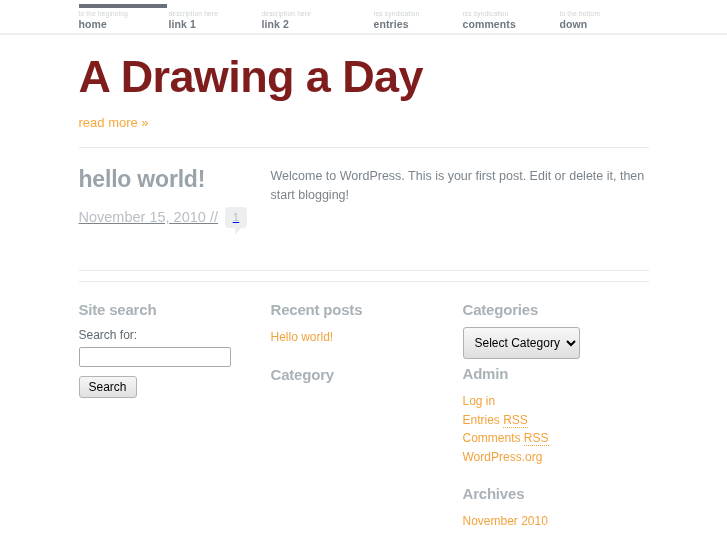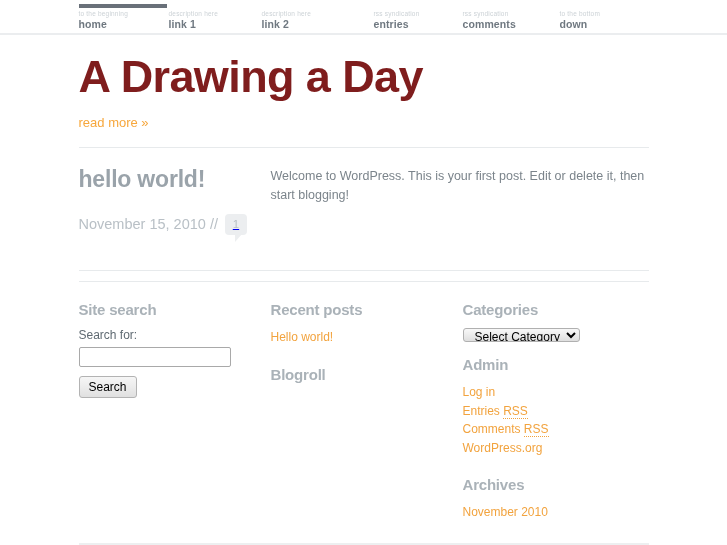--- a/index.html
+++ b/index.html
@@ -134,22 +134,23 @@
     margin: 0;
     font-size: 23px;
     line-height: 28px;
     font-weight: bold;
     color: #9aa3aa;
     letter-spacing: -0.2px;
   }
   .post-date-row {
     margin-top: 14px;
     display: flex;
-    align-items: center;
+    align-items: flex-start;
     height: 34px;
+    text-decoration: underline;
   }
   .post-date {
     font-size: 14.5px;
     line-height: 20px;
     color: #b9c0c6;
     white-space: nowrap;
   }
   .comment-bubble {
     position: relative;
     margin-left: 7px;
@@ -260,30 +261,30 @@
     color: #000;
     background: linear-gradient(to bottom, #f6f6f6 0%, #ededed 45%, #e0e0e0 100%);
     border: 1px solid #b3b3b3;
     border-radius: 3px;
     cursor: pointer;
   }
 
   
   .cat-select {
     box-sizing: border-box;
-    height: 14px;
+    height: 32px;
     min-width: 113px;
     font-family: "Liberation Sans", sans-serif;
     font-size: 12px;
     color: #000;
     background: linear-gradient(to bottom, #f8f8f8 0%, #ededed 45%, #dedede 100%);
     border: 1px solid #b0b0b0;
     border-radius: 3px;
     padding: 0 2px 0 7px;
-    margin-bottom: 12px;
+    margin-bottom: 4px;
   }
 
   
   .footer-rule {
     margin-top: 22px;
     height: 2px;
     background: #edeff0;
   }
 </style>
 </head>
@@ -378,21 +379,21 @@
         <div>
           <h3 class="widget-title">Recent posts</h3>
           <ul class="wlist">
             <li>
               <a href="#">Hello world!</a>
             </li>
           </ul>
         </div>
 
         <div>
-          <h3 class="widget-title spaced">Blogroll</h3>
+          <h3 class="widget-title spaced">Category</h3>
         </div>
       </div>
 
       <div class="wcol">
         <div>
           <h3 class="widget-title">Categories</h3>
           <select class="cat-select">
             <option>Select Category</option>
           </select>
         </div>

